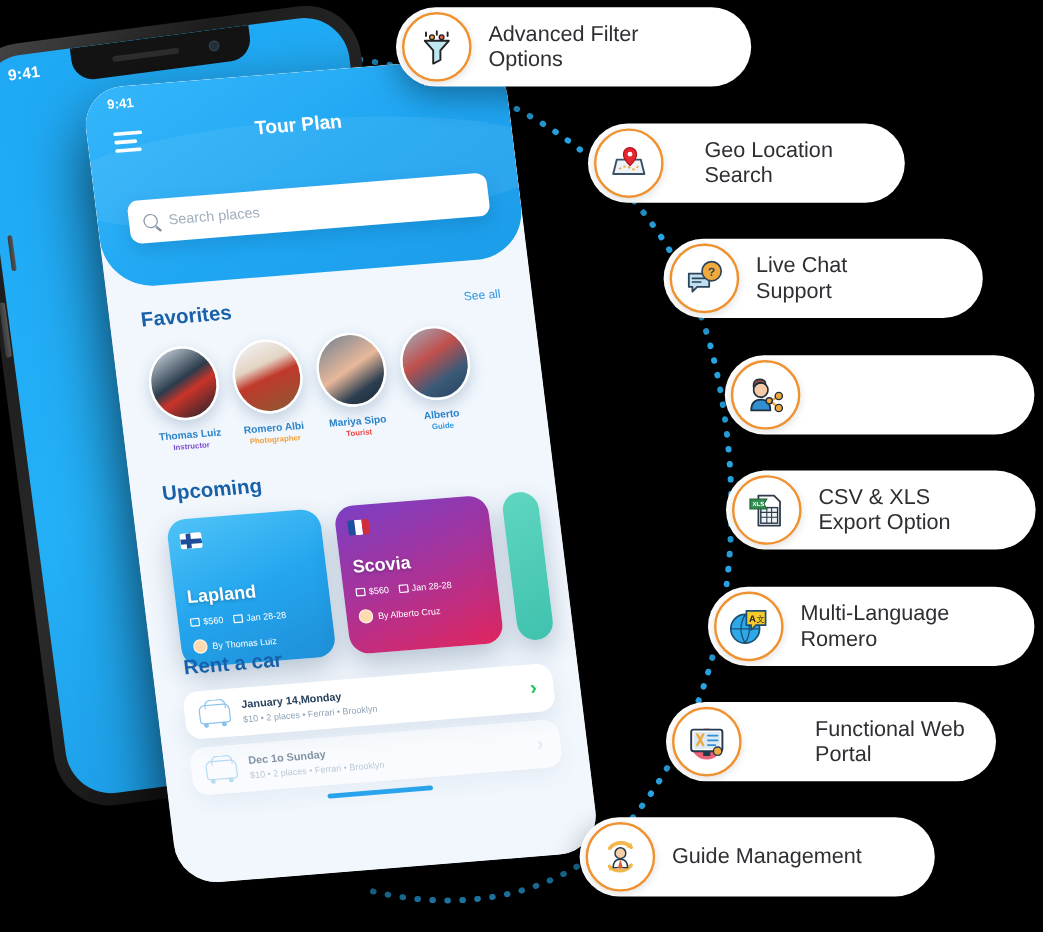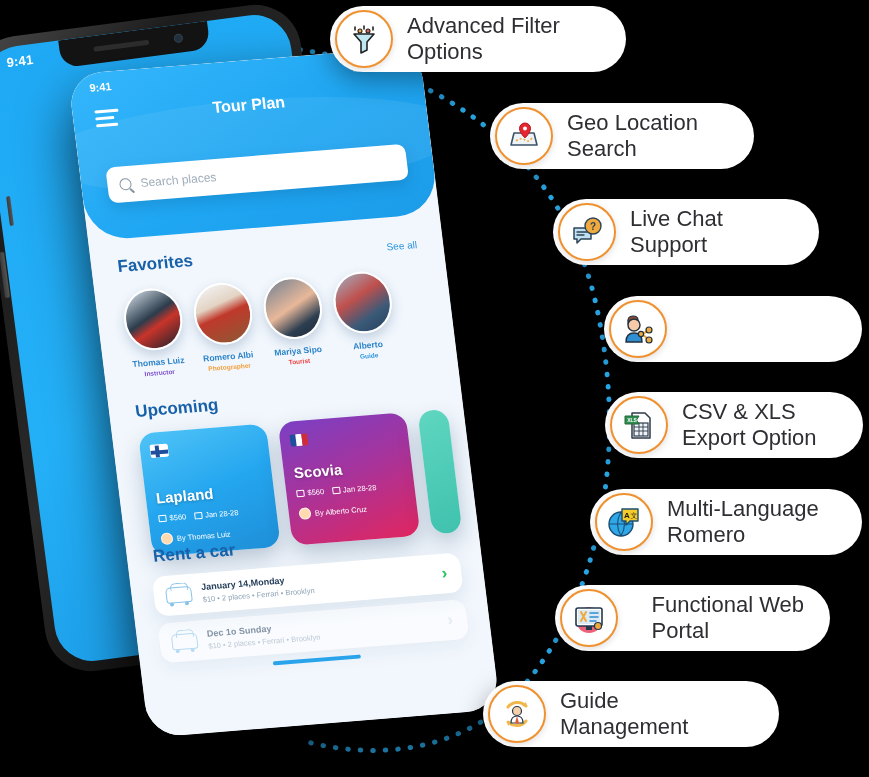--- a/index.html
+++ b/index.html
@@ -160,21 +160,21 @@
     box-shadow:0 8px 26px rgba(0,0,0,.35);
     padding-right:26px;
   }
   .pill .badge{
     width:58px;height:58px;border-radius:50%;background:#fff;
     border:2px solid #f0912f; margin:4px 14px 4px 5px;
     display:flex;align-items:center;justify-content:center;flex:0 0 58px;
     box-shadow:0 2px 7px rgba(0,0,0,.13);
   }
   .pill .plabel{
-    font-size:22px; line-height:1.18; color:#2e2e33; font-weight:400;
+    font-size:18px; line-height:1.18; color:#2e2e33; font-weight:400;
     white-space:pre-line;
   }
 </style>
 </head>
 <body>
 
 <div id="stage">
 
   <svg class="arc-svg" viewBox="0 0 869 777">
     <path d="M275,47 C430,60 560,150 595,300 C630,450 600,600 520,690 C460,755 370,760 300,740" fill="none" stroke="#29a9e8" stroke-width="5" stroke-linecap="round" stroke-dasharray="0.5 12"></path>
@@ -351,21 +351,21 @@
         <path d="M7 12 h20 l-7 8 v8 l-6 3 v-11 Z" fill="#bfe7f2" stroke="#222" stroke-width="1.6" stroke-linejoin="round"></path>
         <circle cx="13" cy="9" r="2" fill="#f0a93c" stroke="#222" stroke-width="1.1"></circle>
         <circle cx="21" cy="9" r="2" fill="#e35d4f" stroke="#222" stroke-width="1.1"></circle>
         <path d="M8 5 v3 M17 4 v3 M26 5 v3" stroke="#222" stroke-width="1.6" stroke-linecap="round"></path>
       </svg>
     </div>
     <div class="plabel">Advanced Filter
 Options</div>
   </div>
 
-  <div class="pill" style="left:490px;top:103px;width:264px;">
+  <div class="pill" style="left:490px;top:103px;width:264px;gap:20px;">
     <div class="badge">
       <svg width="34" height="34" viewBox="0 0 34 34">
         <path d="M7 14 h20 l3 12 H4 Z" fill="#eef3f8" stroke="#3b5168" stroke-width="1.6" stroke-linejoin="round"></path>
         <path d="M9 22 q5 -4 9 -1 t7 -2" stroke="#f0a93c" stroke-width="1.5" fill="none" stroke-dasharray="2 2"></path>
         <path d="M18 4 a5.5 5.5 0 0 1 5.5 5.5 c0 4.2 -5.5 9.5 -5.5 9.5 s-5.5 -5.3 -5.5 -9.5 A5.5 5.5 0 0 1 18 4 Z" fill="#e5252f" stroke="#b5141c" stroke-width="1"></path>
         <circle cx="18" cy="9.5" r="2" fill="#fff"></circle>
       </svg>
     </div>
     <div class="plabel">Geo Location
 Search</div>

